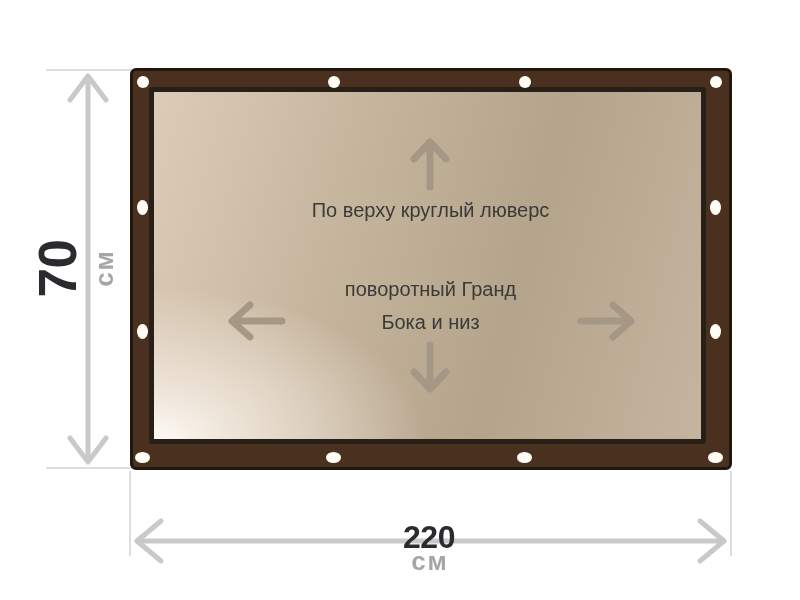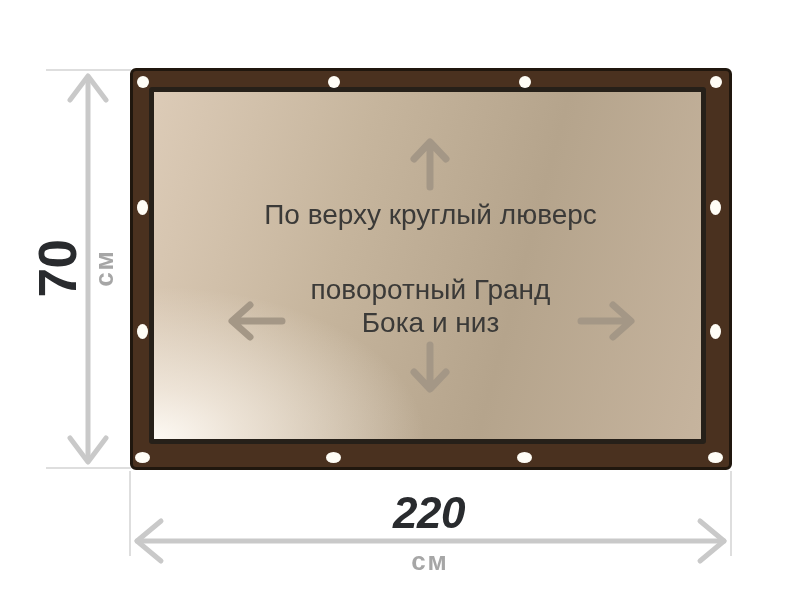--- a/index.html
+++ b/index.html
@@ -42,21 +42,21 @@
     position: absolute; left: 0; top: 0;
     width: 800px; height: 600px;
     pointer-events: none;
   }
   
   .note {
     position: absolute;
     left: 152px; width: 557px;
     text-align: center;
     color: #3b3a38;
-    font-size: 28px;
+    font-size: 20px;
     font-weight: normal;
   }
   .note-top { top: 199px; }
   .note-mid { top: 273px; line-height: 33px; }
   
   .dim-value {
     position: absolute;
     font-weight: bold;
     color: #292b2e;
     text-align: center;
@@ -75,23 +75,23 @@
     font-size: 53px; line-height: 53px;
     transform: rotate(-90deg);
   }
   .height-unit {
     left: 64px; top: 255px;
     width: 80px; height: 26px;
     font-size: 26px; line-height: 26px;
     transform: rotate(-90deg);
   }
   .width-value {
-    left: 329px; top: 489px;
+    left: 329px; top: 513px;
     width: 200px;
-    font-size: 44px; line-height: 48px; font-style: italic;
+    font-size: 32px; line-height: 48px;
   }
   .width-unit {
     left: 380px; top: 548px;
     width: 100px;
     font-size: 26px; line-height: 26px;
   }
 </style>
 </head>
 <body>
 

